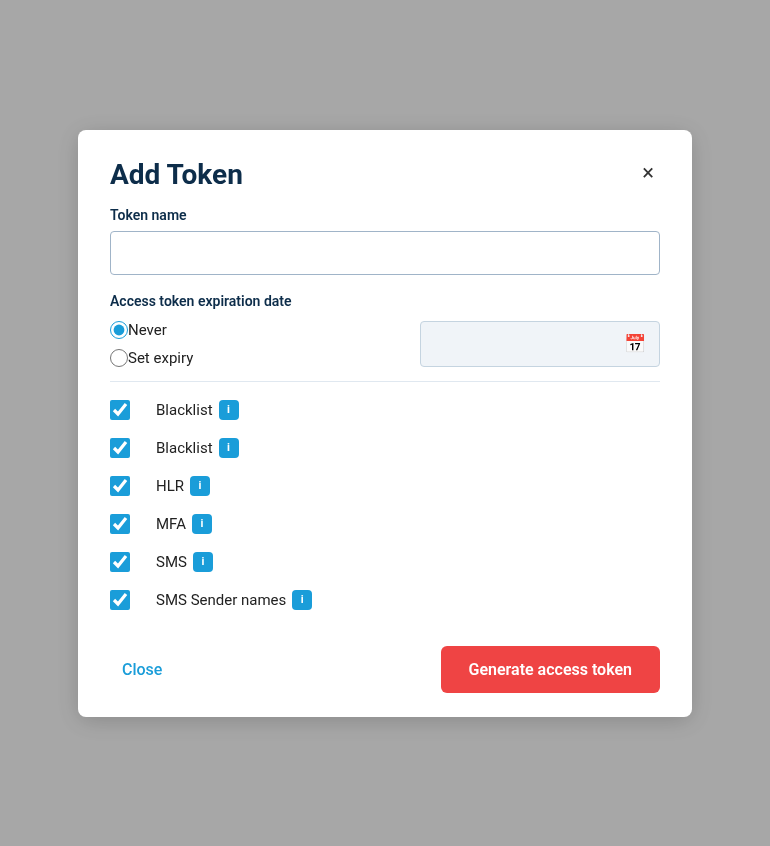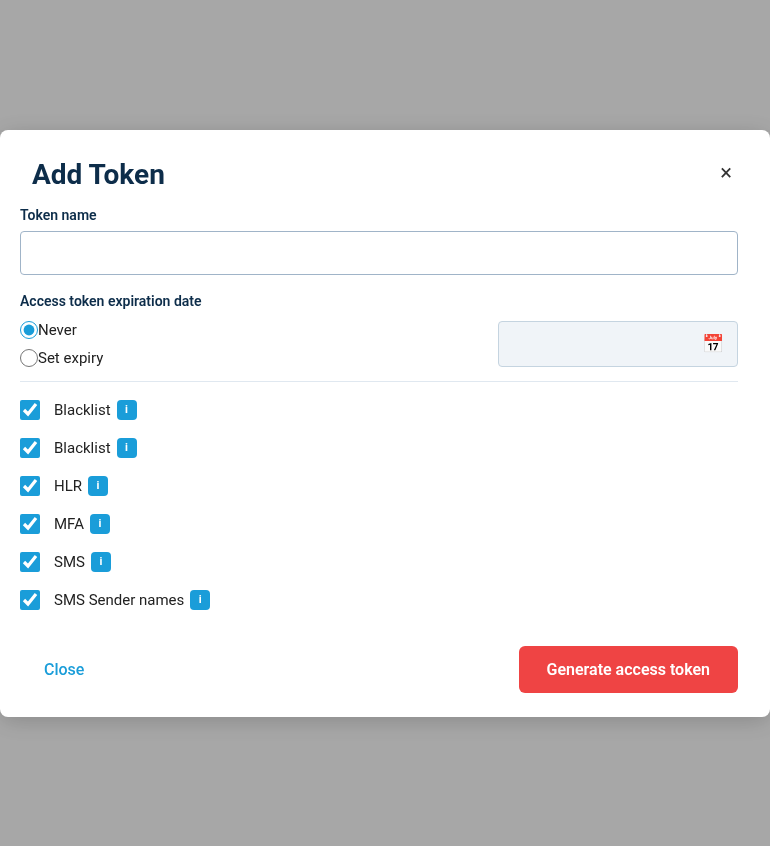--- a/index.html
+++ b/index.html
@@ -22,21 +22,21 @@
       position: fixed;
       inset: 0;
       display: flex;
       align-items: center;
       justify-content: center;
     }
 
     .modal {
       background: #fff;
       border-radius: 8px;
-      width: 770px;
+      width: 614px;
       max-height: 846px;
       position: relative;
       display: flex;
       flex-direction: column;
       box-shadow: 0 4px 24px rgba(0,0,0,0.18);
     }
 
     .modal-header {
       padding: 28px 32px 16px 32px;
       display: flex;
@@ -56,21 +56,21 @@
       border: none;
       cursor: pointer;
       font-size: 22px;
       color: #333;
       line-height: 1;
       padding: 2px 6px;
       margin-top: 2px;
     }
 
     .modal-body {
-      padding: 0 32px 0 20px;
+      padding: 0 32px 0 32px;
       flex: 1;
       overflow-y: auto;
       scrollbar-width: thin;
       scrollbar-color: #bbb #eee;
     }
 
     .modal-body::-webkit-scrollbar {
       width: 12px;
     }
     .modal-body::-webkit-scrollbar-track {
@@ -166,21 +166,21 @@
     .checkbox-list {
       display: flex;
       flex-direction: column;
       gap: 18px;
       padding-bottom: 18px;
     }
 
     .checkbox-item {
       display: flex;
       align-items: center;
-      gap: 14px;
+      gap: 26px;
       font-size: 15px;
       color: #222;
     }
 
     .checkbox-item input[type="checkbox"] {
       width: 20px;
       height: 20px;
       accent-color: #1a9dd9;
       cursor: pointer;
       flex-shrink: 0;

